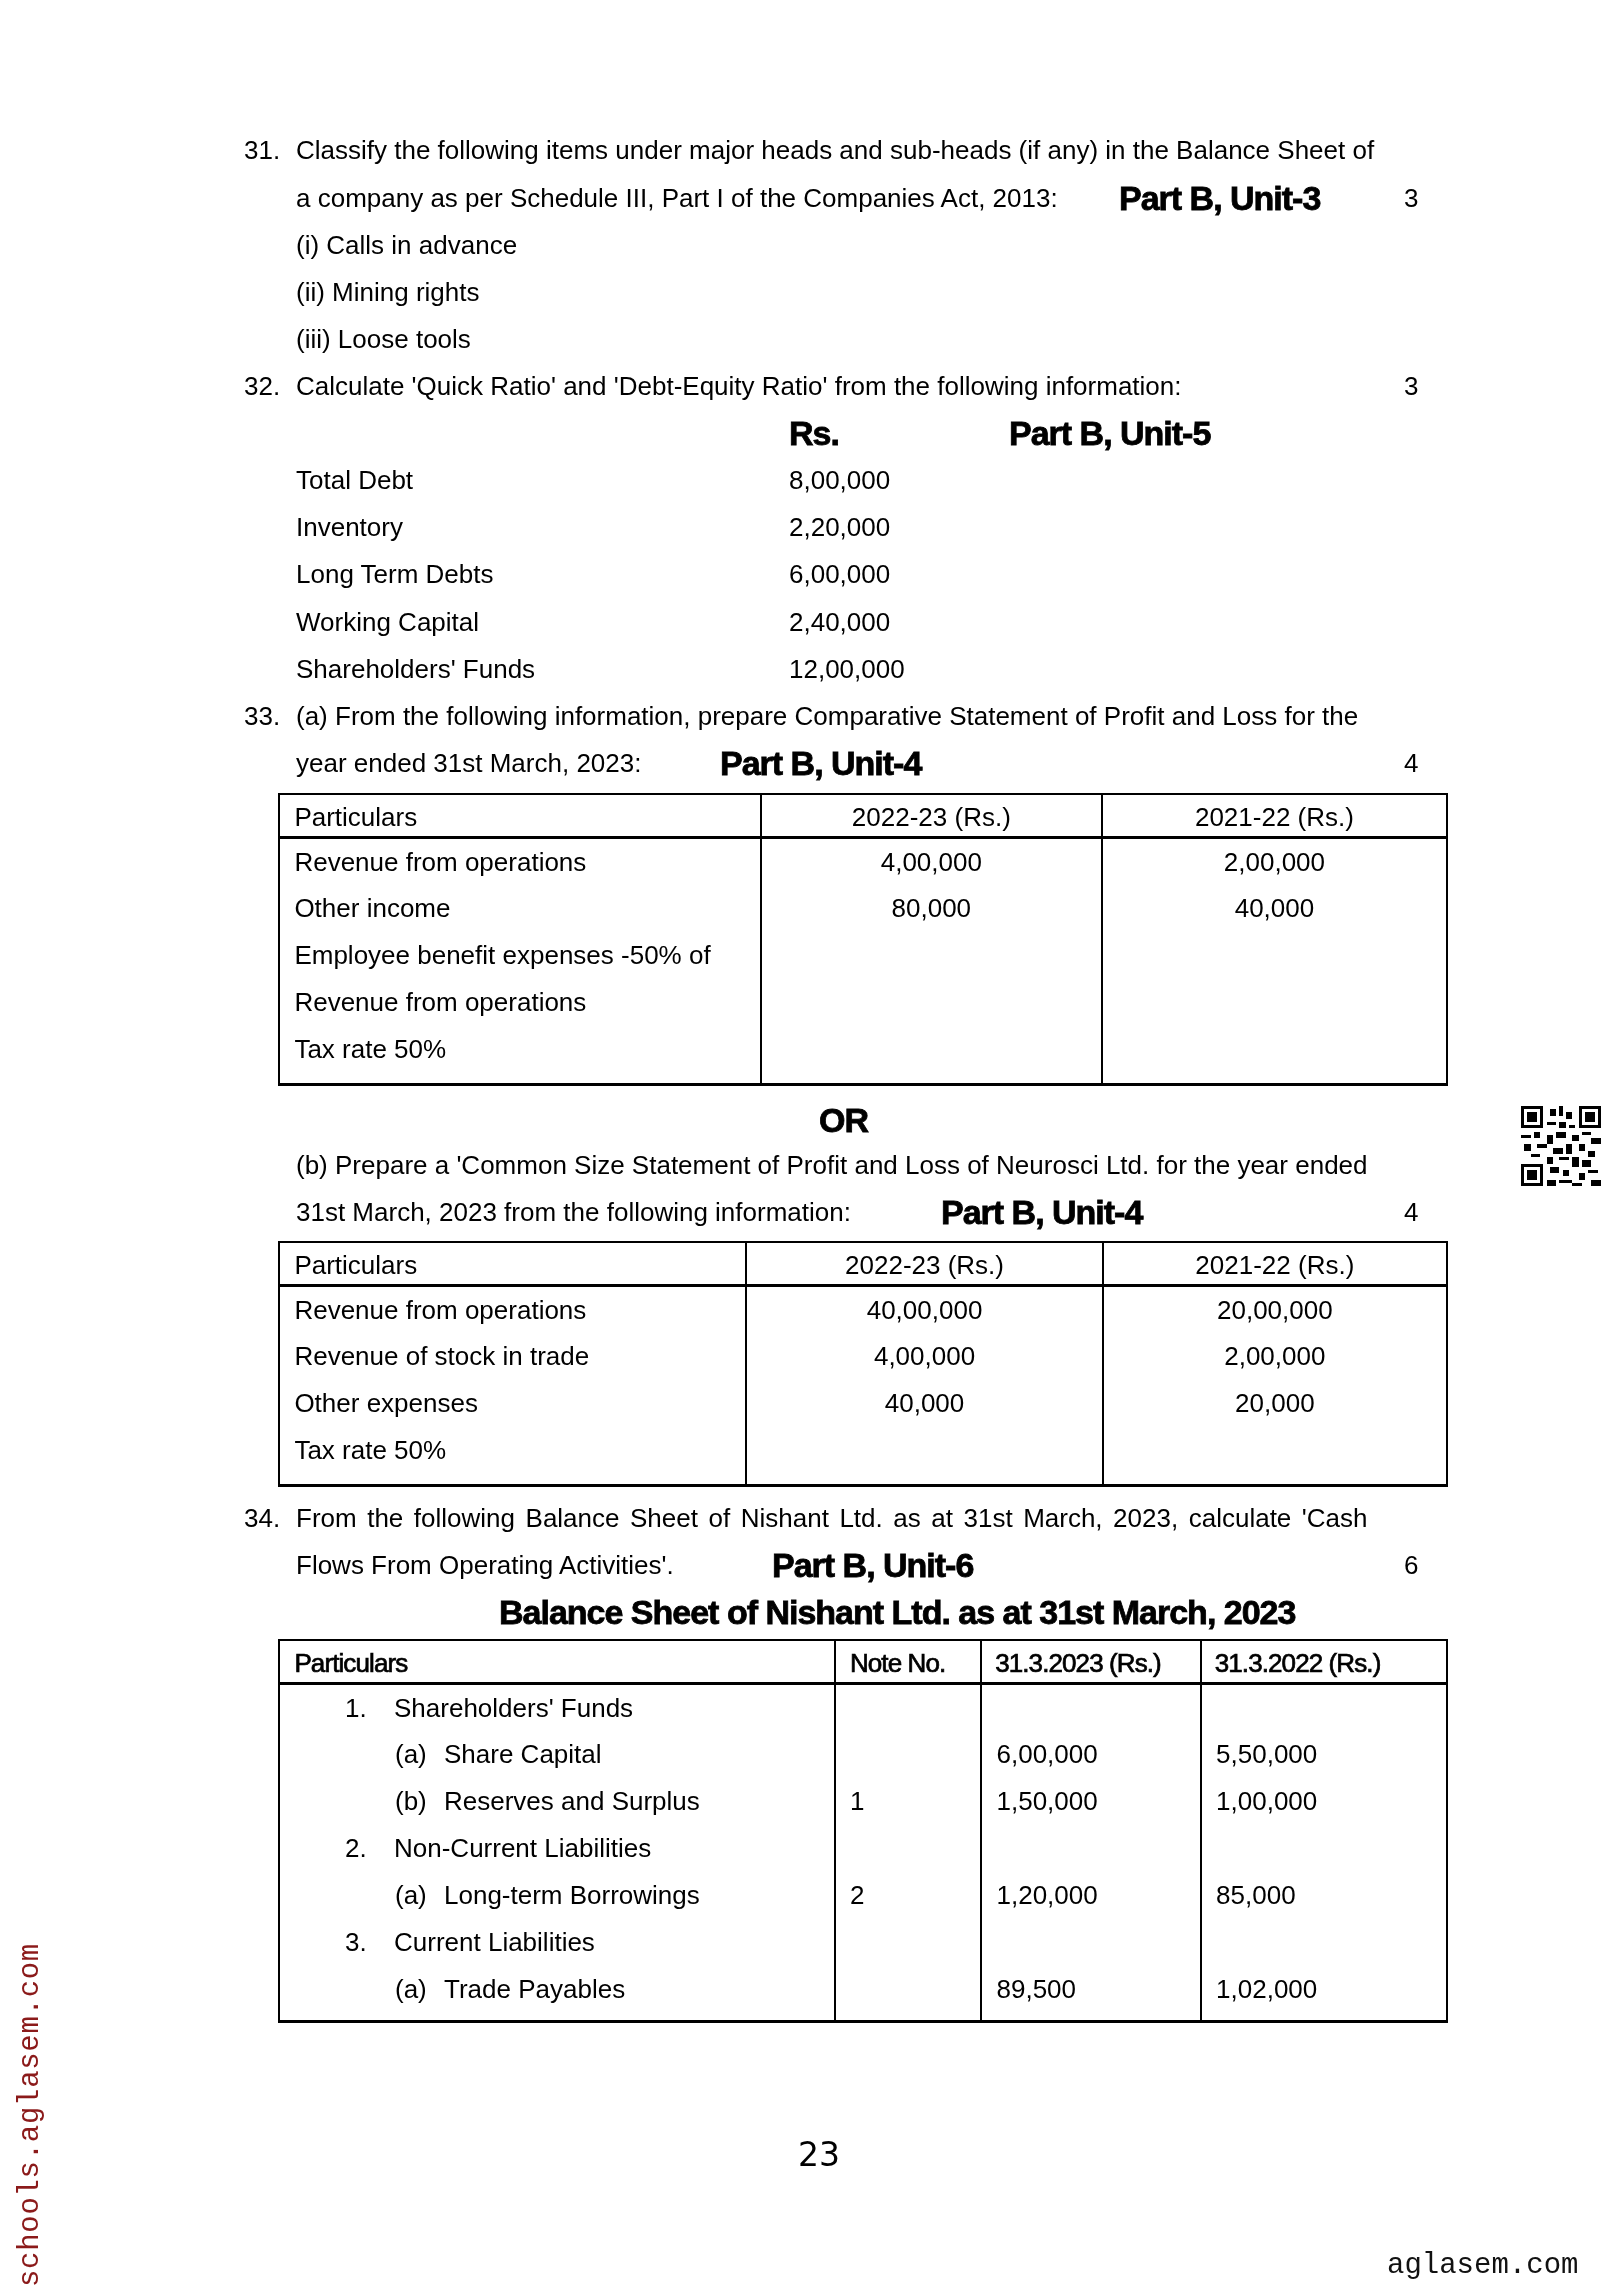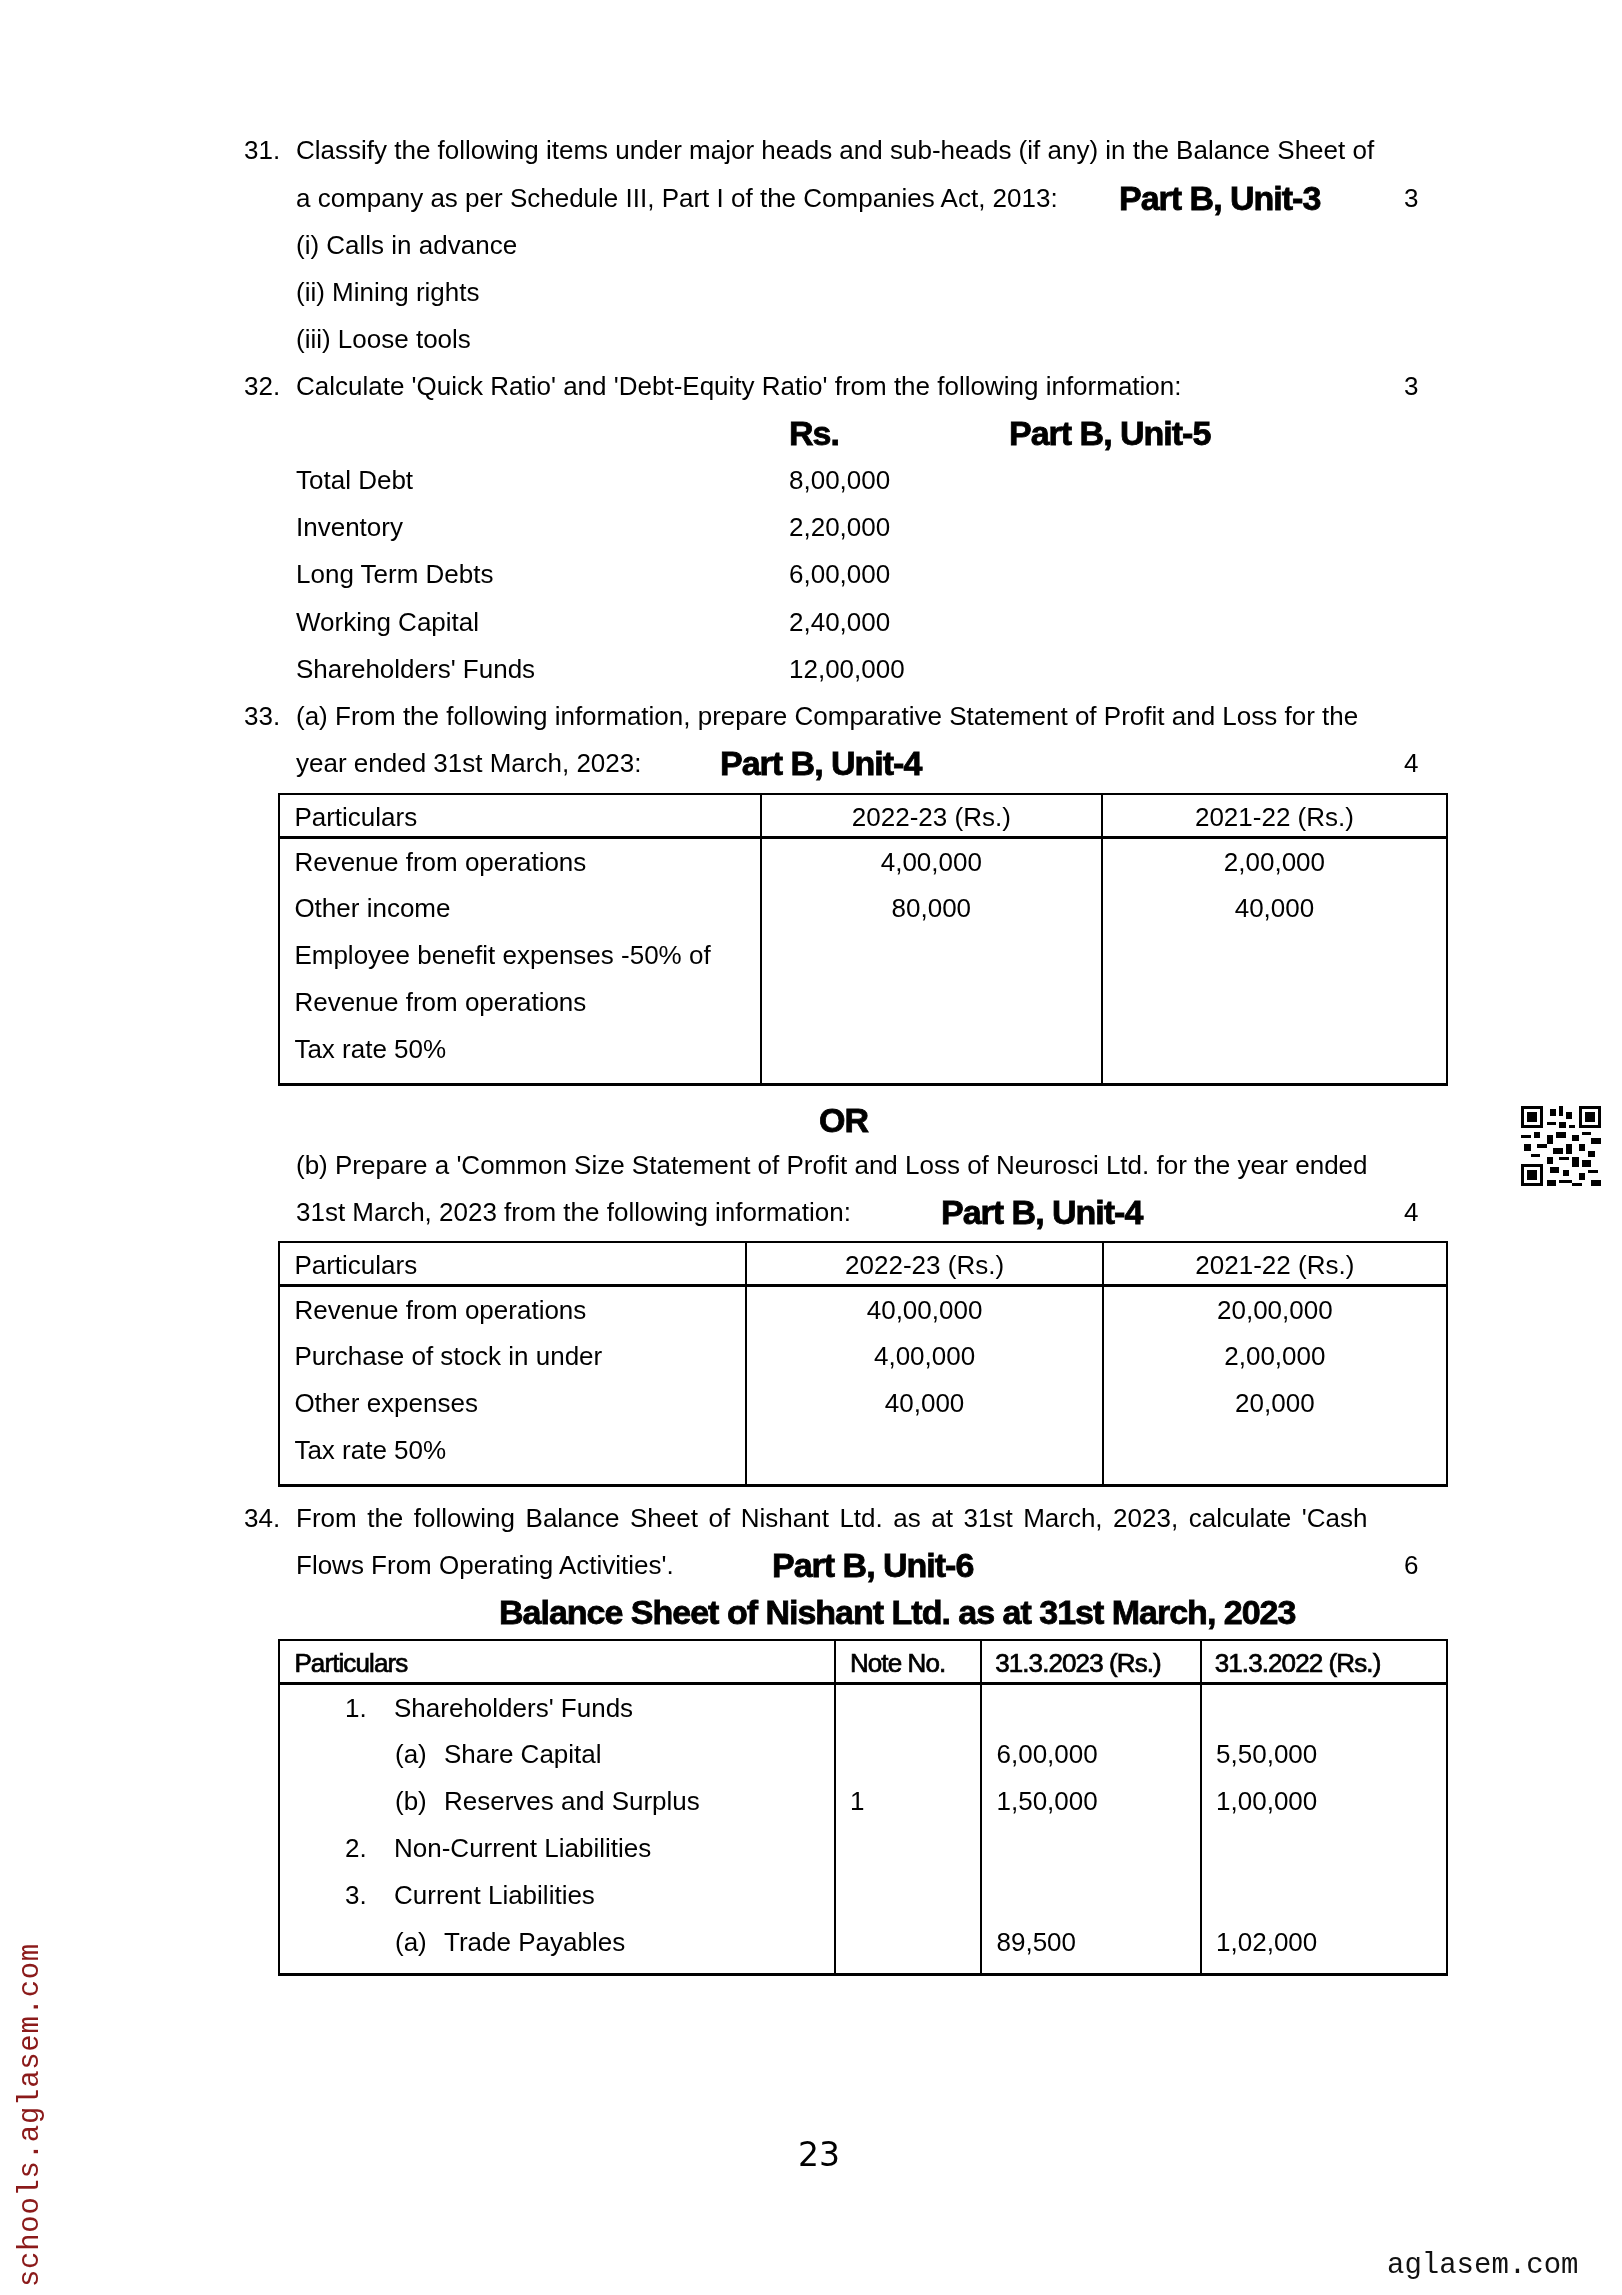--- a/index.html
+++ b/index.html
@@ -191,21 +191,21 @@
     <th>Particulars</th>
     <th class="c">2022-23 (Rs.)</th>
     <th class="c">2021-22 (Rs.)</th>
   </tr>
   <tr>
     <td>Revenue from operations</td>
     <td class="c">40,00,000</td>
     <td class="c">20,00,000</td>
   </tr>
   <tr>
-    <td>Purchase of stock in under</td>
+    <td>Revenue of stock in trade</td>
     <td class="c">4,00,000</td>
     <td class="c">2,00,000</td>
   </tr>
   <tr>
     <td>Other expenses</td>
     <td class="c">40,000</td>
     <td class="c">20,000</td>
   </tr>
   <tr class="last">
     <td style="height:59px">Tax rate 50%</td>
@@ -254,20 +254,26 @@
     <td>1,50,000</td>
     <td>1,00,000</td>
   </tr>
   <tr>
     <td class="pad1"><span class="ind1">2.</span><span>Non-Current Liabilities</span></td>
     <td></td>
     <td></td>
     <td></td>
   </tr>
   <tr>
+    <td class="pad2"><span class="ind1">(a)</span><span>Long-term Borrowings</span></td>
+    <td>2</td>
+    <td>1,20,000</td>
+    <td>85,000</td>
+  </tr>
+  <tr>
     <td class="pad1"><span class="ind1">3.</span><span>Current Liabilities</span></td>
     <td></td>
     <td></td>
     <td></td>
   </tr>
   <tr class="last">
     <td class="pad2" style="height:56px"><span class="ind1">(a)</span><span>Trade Payables</span></td>
     <td></td>
     <td>89,500</td>
     <td>1,02,000</td>

